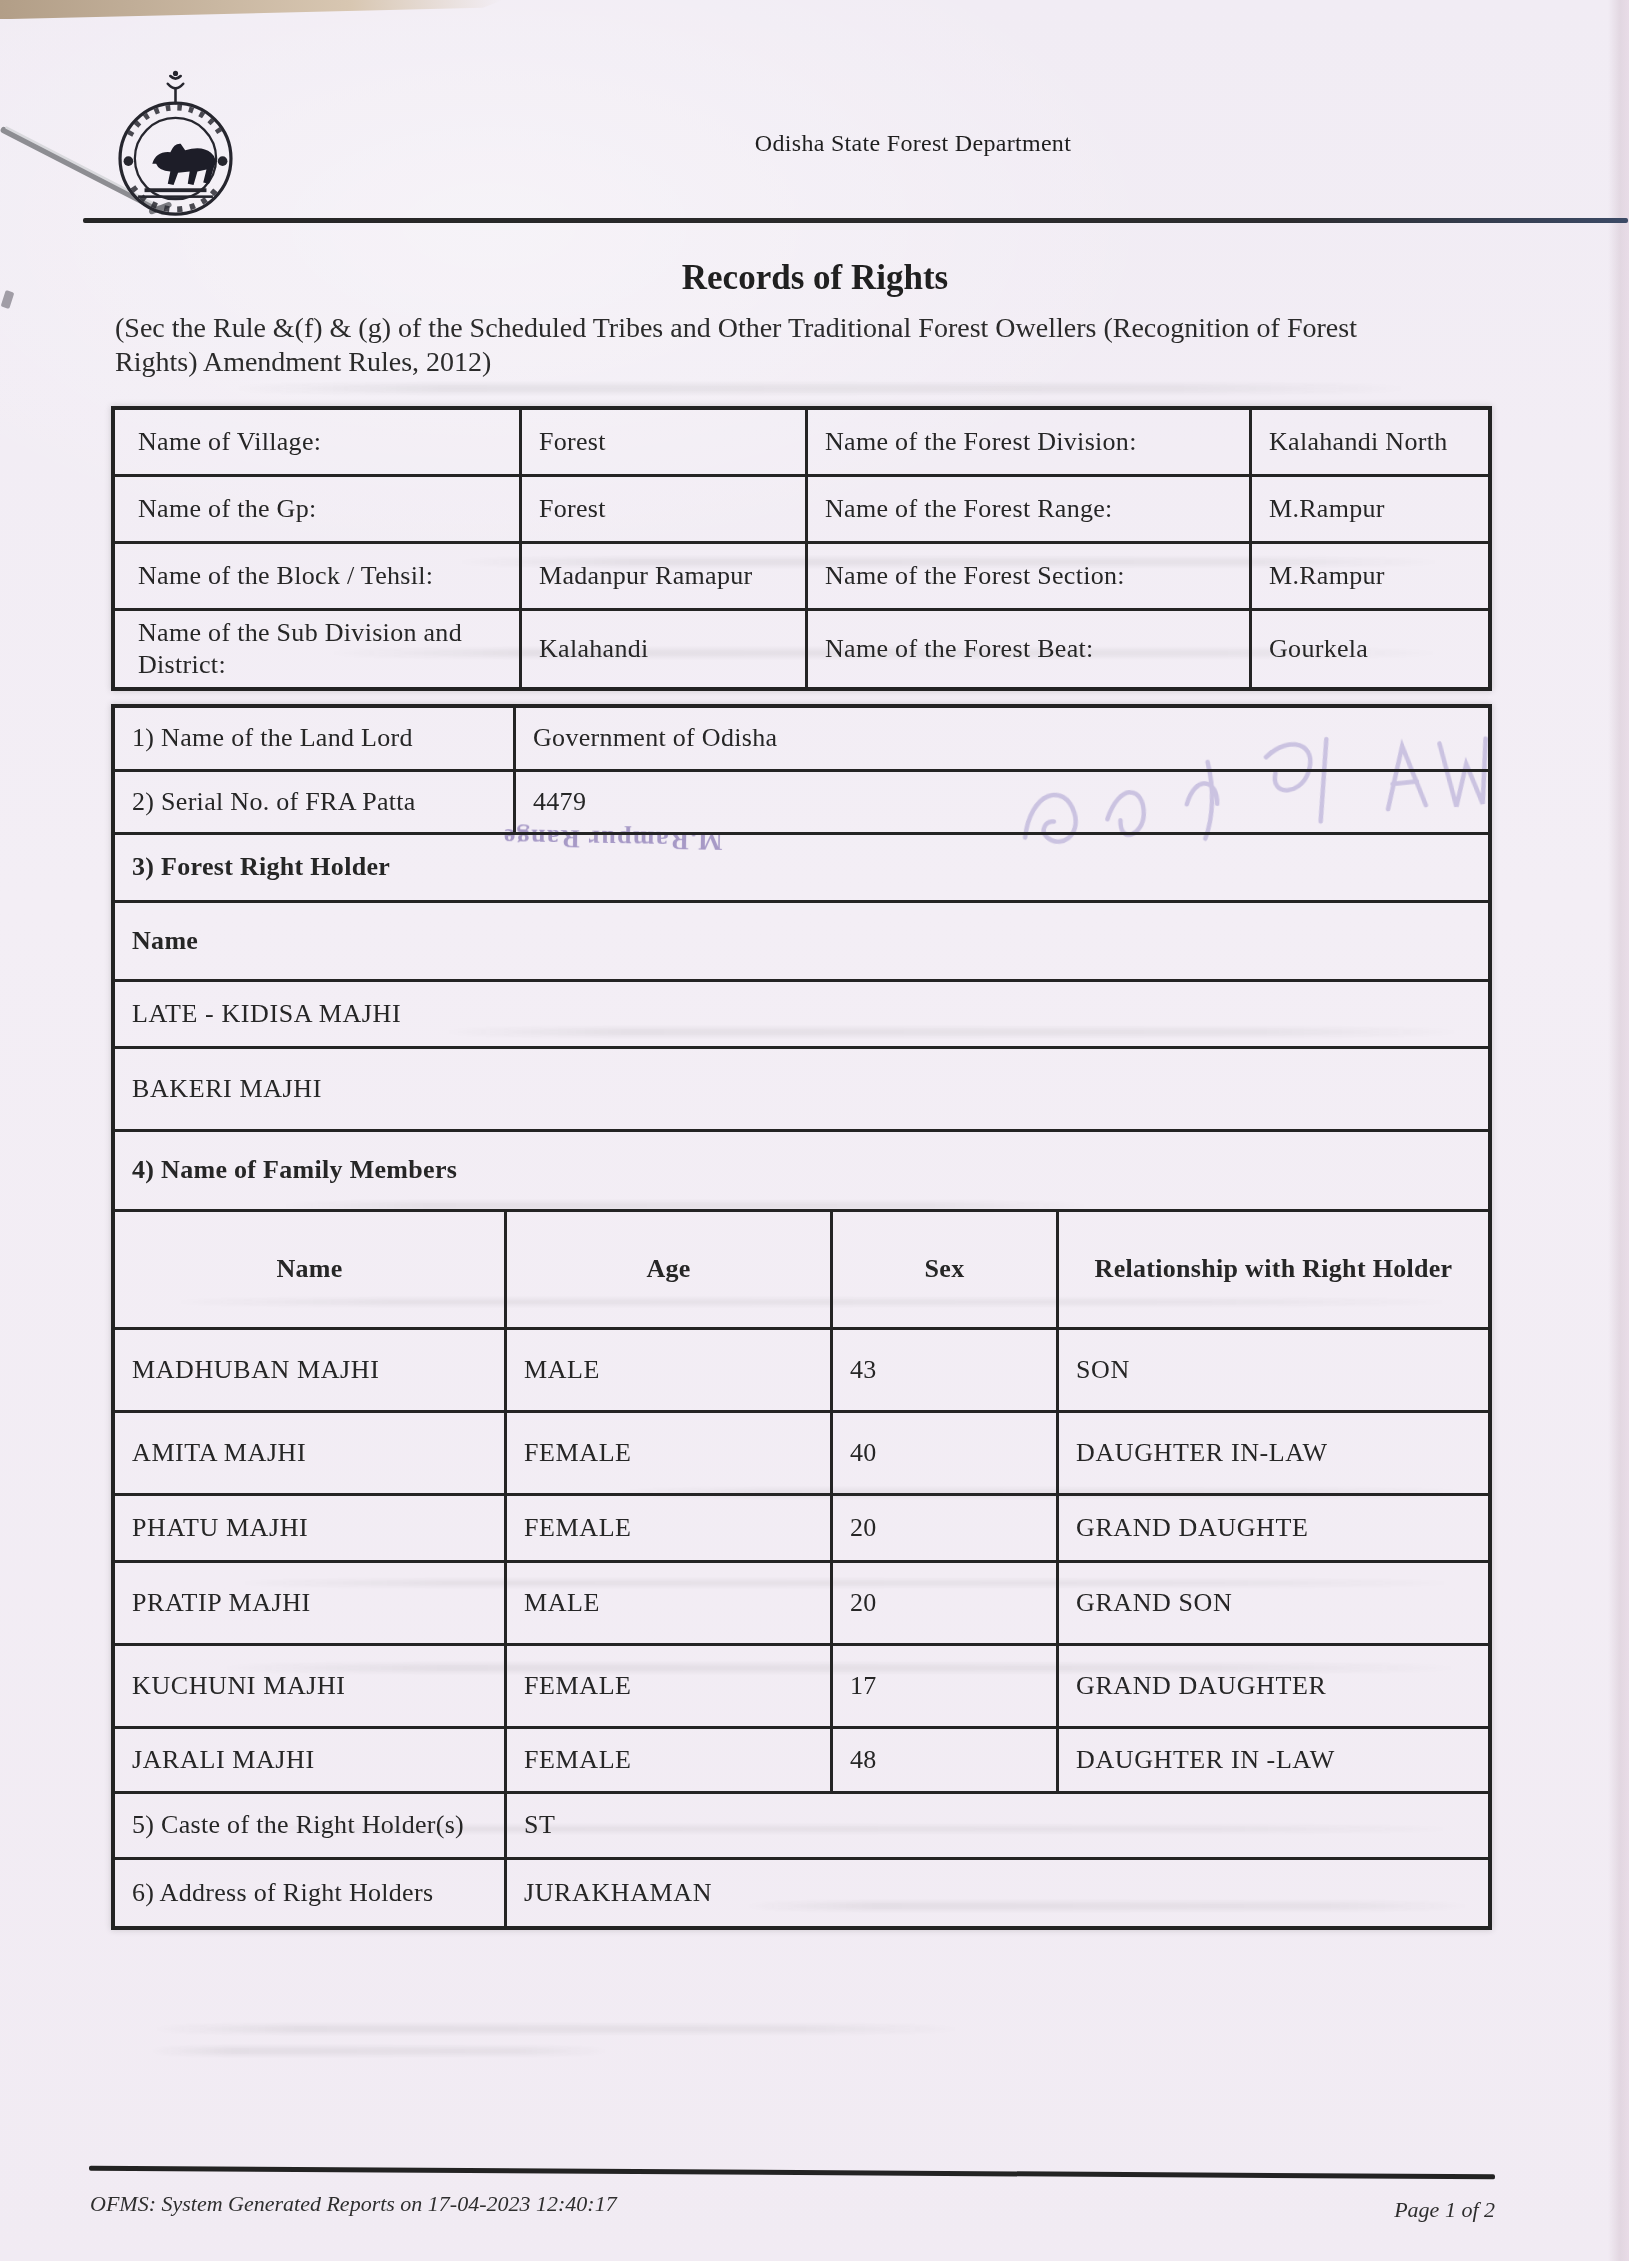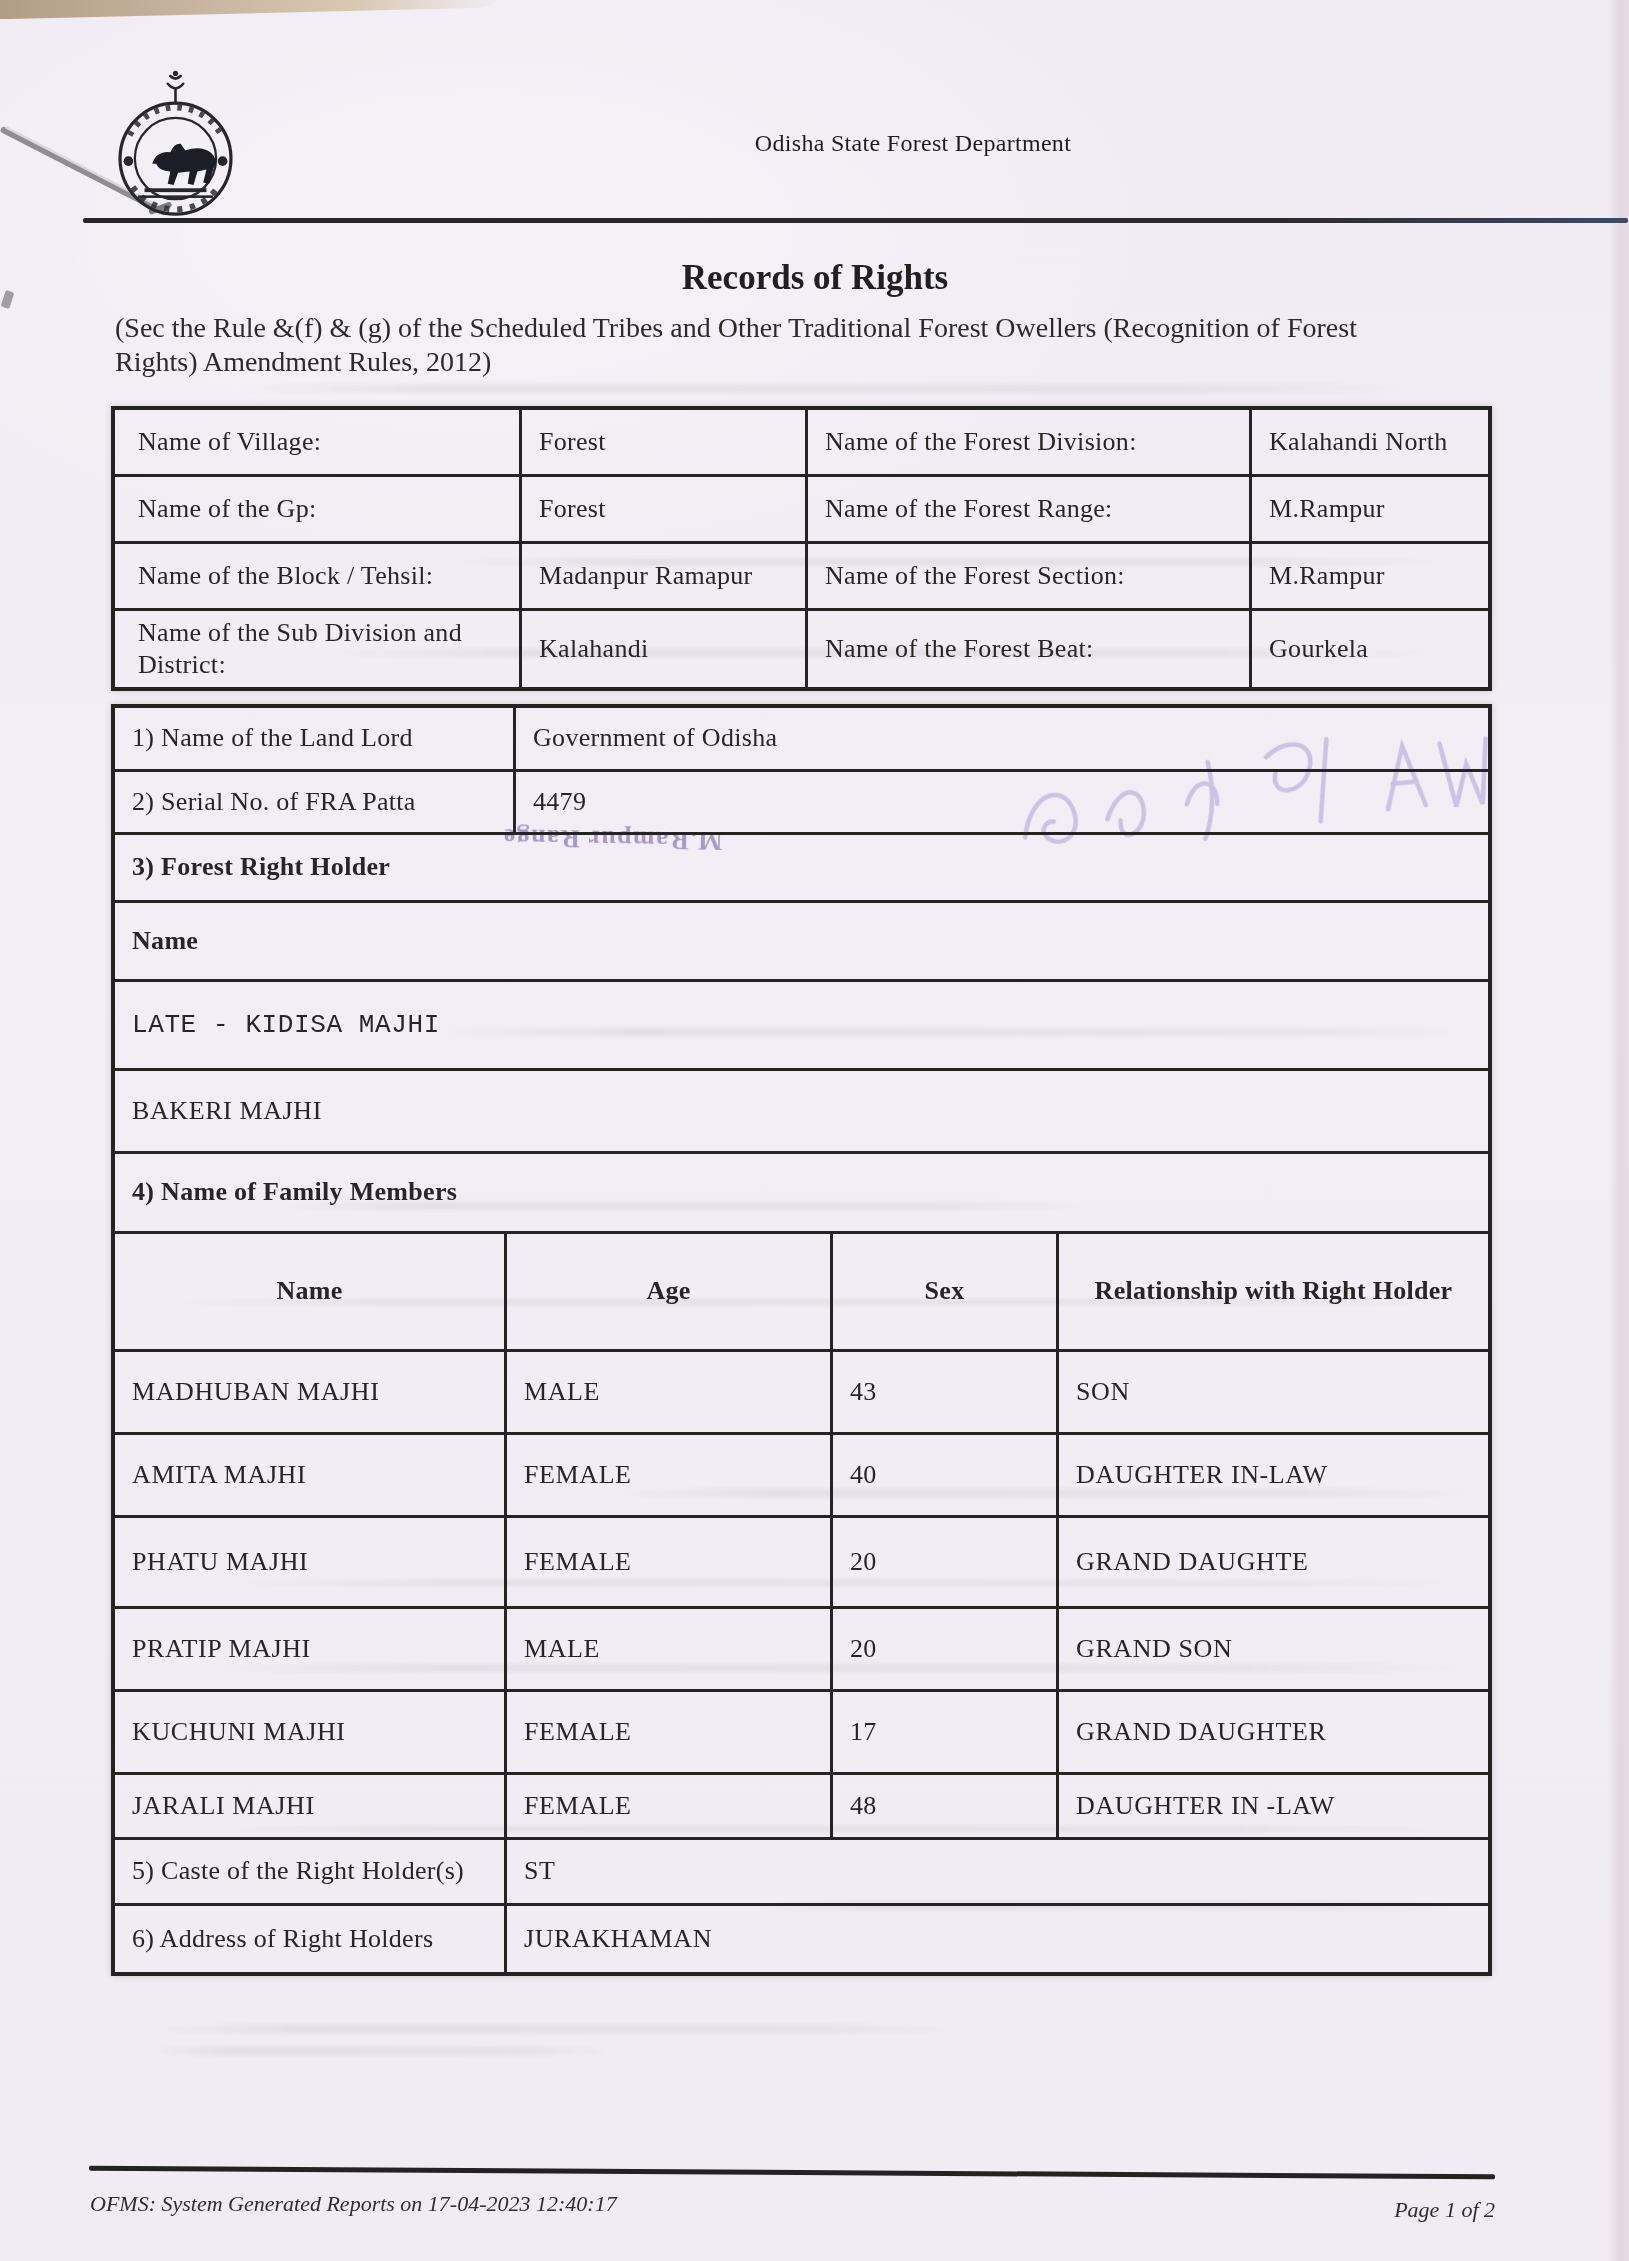--- a/index.html
+++ b/index.html
@@ -171,21 +171,21 @@
     <div class="row r2" style="height:63px;">
       <div class="cell">2) Serial No. of FRA Patta</div>
       <div class="cell">4479</div>
     </div>
     <div class="row r1" style="height:68px;">
       <div class="cell bold">3) Forest Right Holder</div>
     </div>
     <div class="row r1" style="height:79px;">
       <div class="cell bold">Name</div>
     </div>
-    <div class="row r1" style="height:89px;font-family:Liberation Mono, monospace;">
+    <div class="row r1" style="height:67px;">
       <div class="cell caps">LATE - KIDISA MAJHI</div>
     </div>
     <div class="row r1" style="height:83px;">
       <div class="cell caps">BAKERI MAJHI</div>
     </div>
     <div class="row r1" style="height:80px;">
       <div class="cell bold">4) Name of Family Members</div>
     </div>
 
     <div class="row fam" style="height:118px;">
@@ -199,21 +199,21 @@
       <div class="cell caps">MALE</div>
       <div class="cell">43</div>
       <div class="cell caps">SON</div>
     </div>
     <div class="row fam" style="height:83px;">
       <div class="cell caps">AMITA MAJHI</div>
       <div class="cell caps">FEMALE</div>
       <div class="cell">40</div>
       <div class="cell caps">DAUGHTER IN-LAW</div>
     </div>
-    <div class="row fam" style="height:91px;">
+    <div class="row fam" style="height:67px;">
       <div class="cell caps">PHATU MAJHI</div>
       <div class="cell caps">FEMALE</div>
       <div class="cell">20</div>
       <div class="cell caps">GRAND DAUGHTE</div>
     </div>
     <div class="row fam" style="height:83px;">
       <div class="cell caps">PRATIP MAJHI</div>
       <div class="cell caps">MALE</div>
       <div class="cell">20</div>
       <div class="cell caps">GRAND SON</div>

